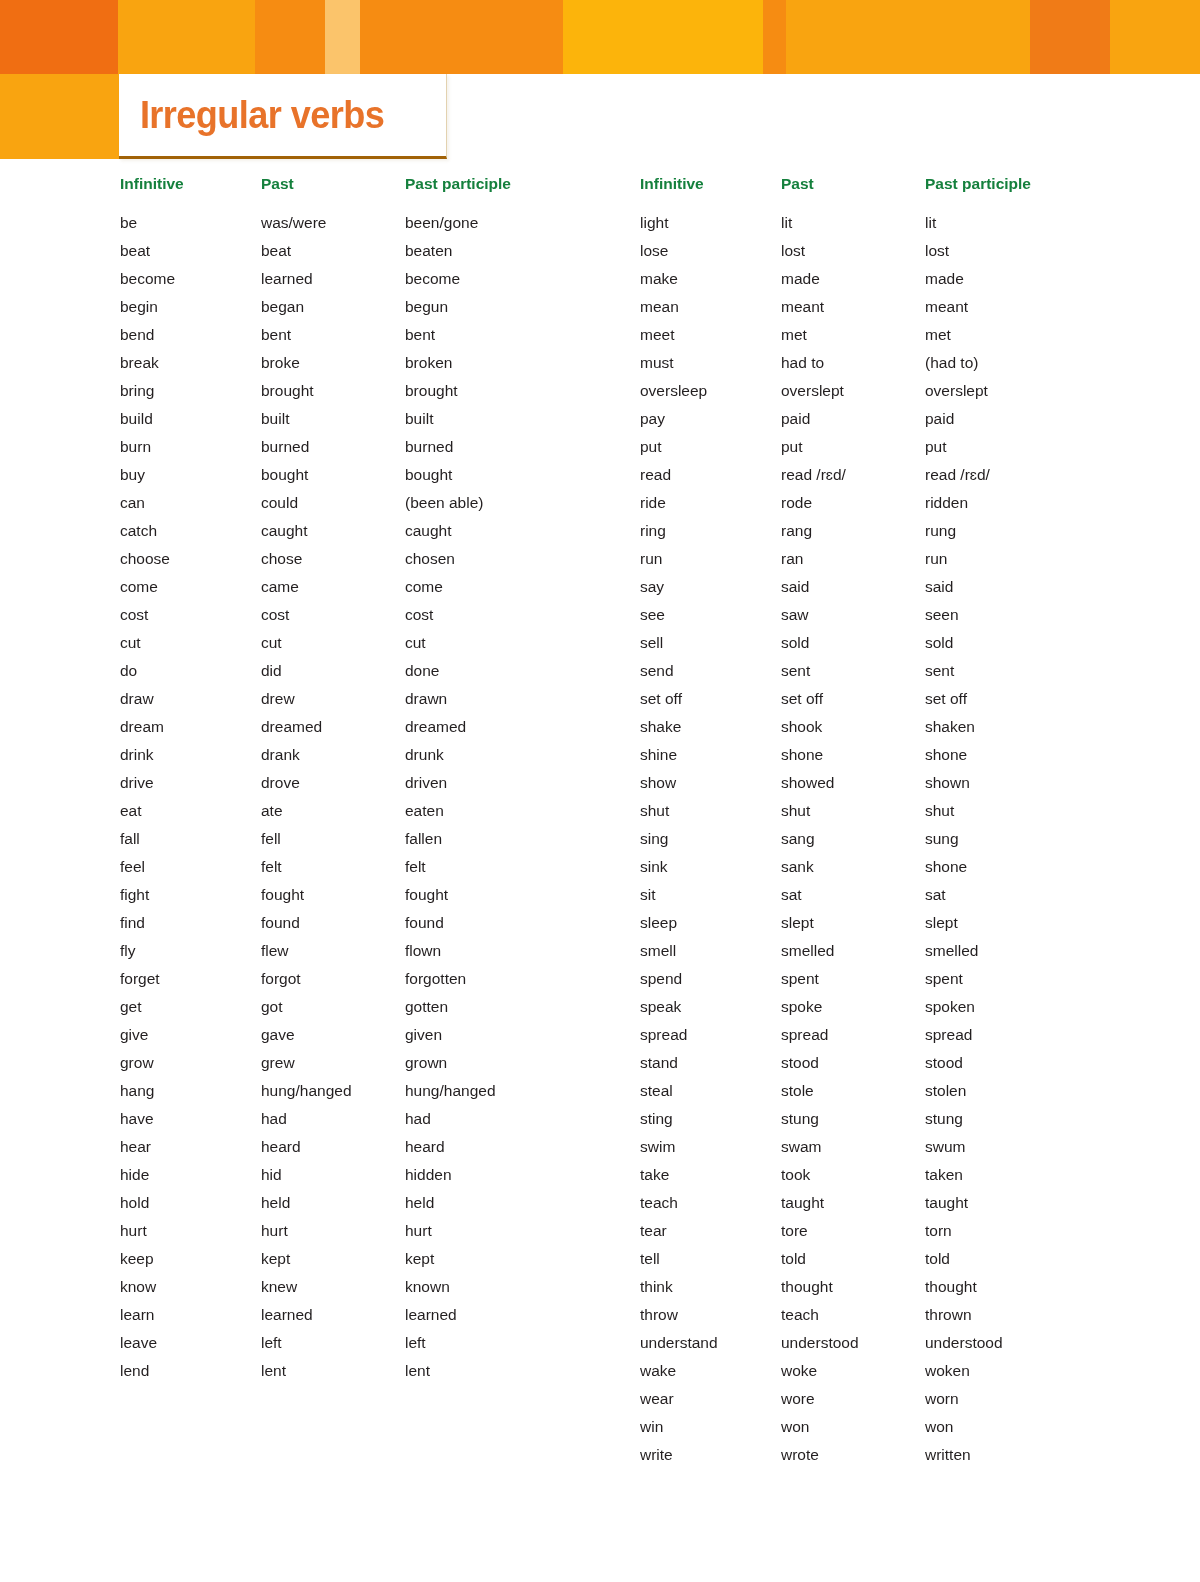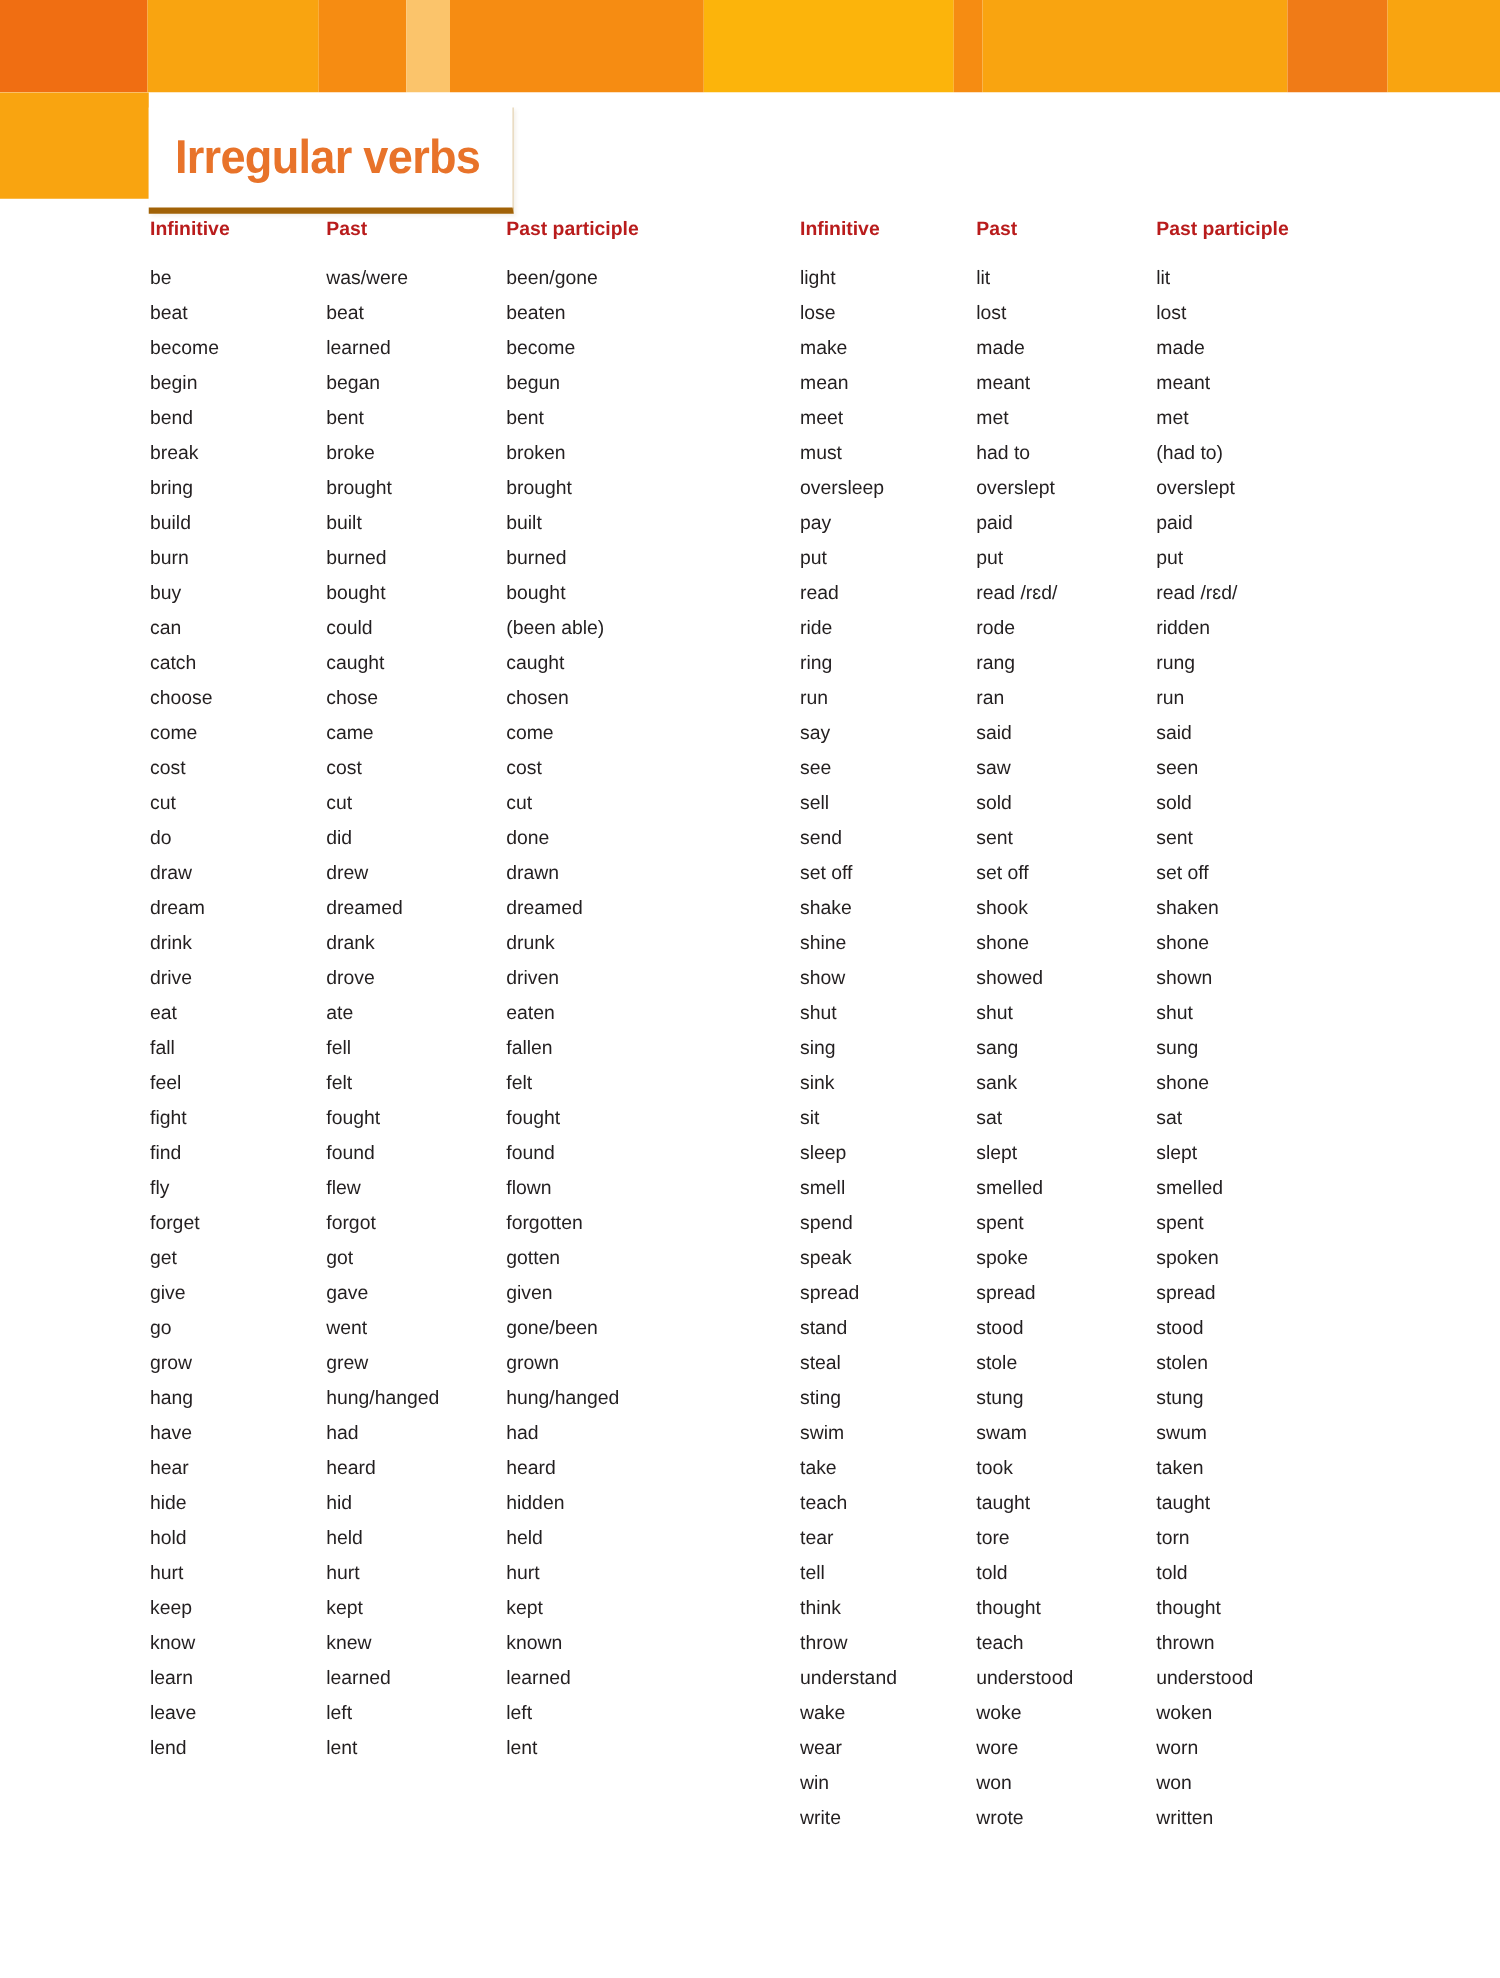--- a/index.html
+++ b/index.html
@@ -35,26 +35,26 @@
     position: absolute;
     left: 0; top: 74px;
     width: 119px;
     height: 85px;
     background: #F9A410;
   }
 
   
   #title-card {
     position: absolute;
-    left: 119px; top: 86px;
-    width: 292px;
+    left: 119px; top: 74px;
+    width: 328px;
     height: 85px;
     background: #FFFFFF;
     border-right: 1px solid #E3D2B0;
-    border-bottom: 5px solid #a16207;
+    border-bottom: 3px solid #a16207;
     box-sizing: border-box;
     box-shadow: 2px 2px 3px rgba(150,120,60,0.10);
     display: flex;
     align-items: center;
   }
   #page-title {
     margin: 0;
     padding-left: 22px;
     font-family: "Liberation Sans", sans-serif;
     font-size: 38px;
@@ -75,21 +75,21 @@
   #verb-table-right { left: 640px; }
 
   .verb-table table {
     border-collapse: collapse;
     border-spacing: 0;
   }
   .verb-table th {
     text-align: left;
     font-size: 15.5px;
     font-weight: bold;
-    color: #b91c1c;
+    color: #15803d;
     padding: 0 0 17px 0;
     line-height: 16px;
     white-space: nowrap;
   }
   .verb-table td {
     text-align: left;
     font-size: 15.5px;
     font-weight: normal;
     color: #231F20;
     height: 28px;
@@ -280,25 +280,20 @@
           <td class="col-inf">get</td>
           <td class="col-past">got</td>
           <td class="col-pp">gotten</td>
         </tr>
         <tr>
           <td class="col-inf">give</td>
           <td class="col-past">gave</td>
           <td class="col-pp">given</td>
         </tr>
         <tr>
-          <td class="col-inf">go</td>
-          <td class="col-past">went</td>
-          <td class="col-pp">gone/been</td>
-        </tr>
-        <tr>
           <td class="col-inf">grow</td>
           <td class="col-past">grew</td>
           <td class="col-pp">grown</td>
         </tr>
         <tr>
           <td class="col-inf">hang</td>
           <td class="col-past">hung/hanged</td>
           <td class="col-pp">hung/hanged</td>
         </tr>
         <tr>

